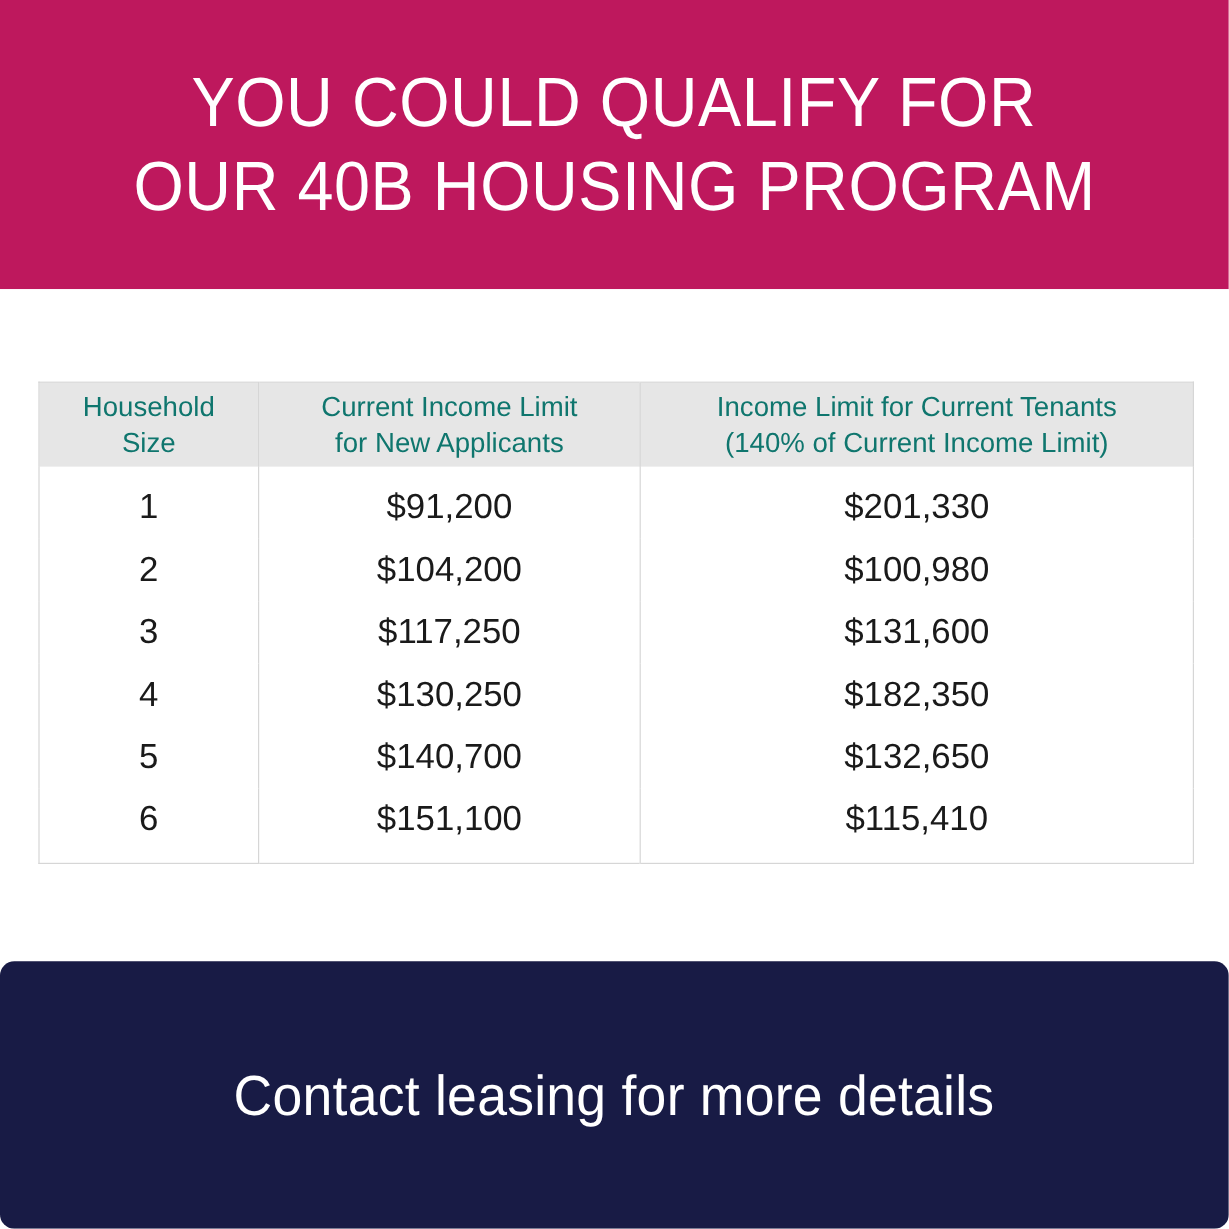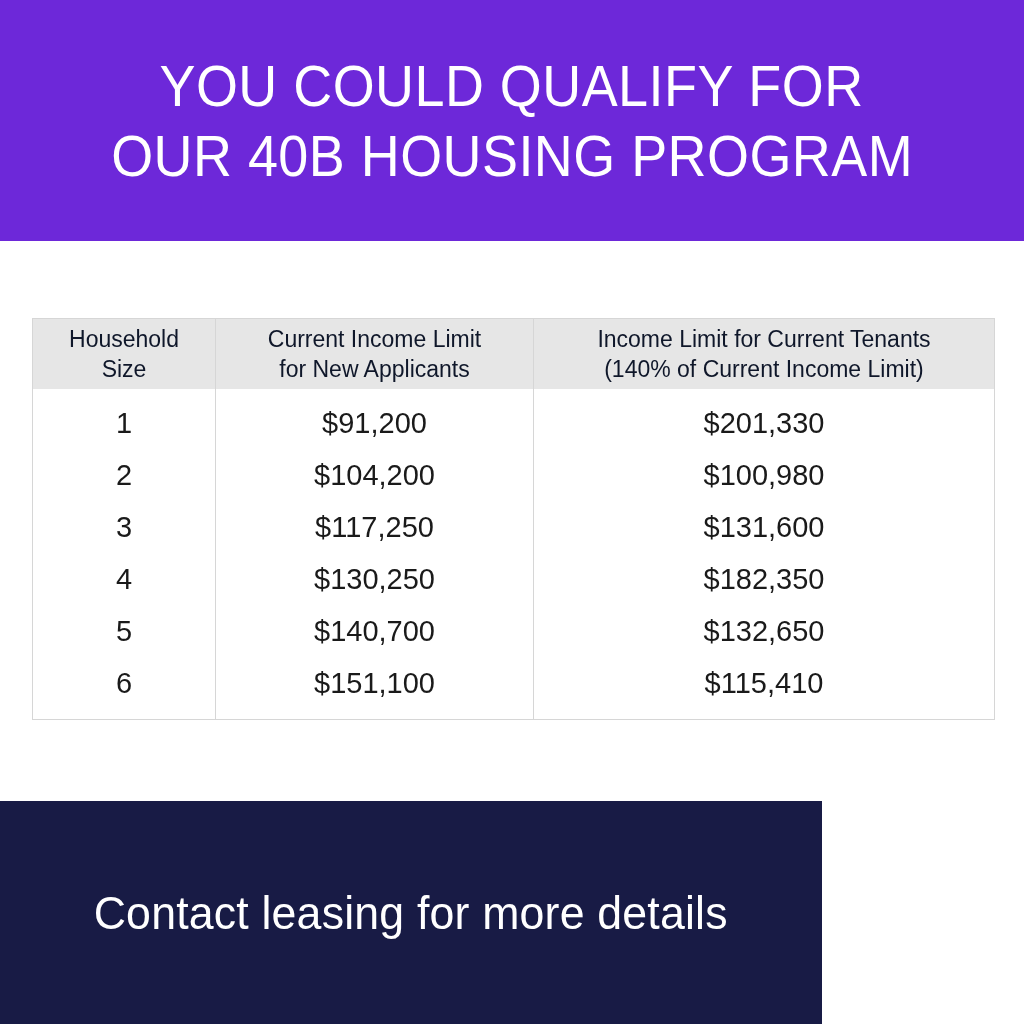--- a/index.html
+++ b/index.html
@@ -15,21 +15,21 @@
     position: relative;
   }
 
   
   .top-banner {
     position: absolute;
     left: 0;
     top: 0;
     width: 1024px;
     height: 241px;
-    background: #6d28d9;
+    background: #be185d;
     display: flex;
     flex-direction: column;
     align-items: center;
     justify-content: center;
   }
   .headline-line {
     color: #ffffff;
     font-family: "Liberation Sans", sans-serif;
     font-size: 58px;
     line-height: 70px;
@@ -68,21 +68,21 @@
 
   .income-table thead th {
     background: #e6e6e6;
     border: 0;
     border-right: 1px solid #d6d6d6;
     padding: 0;
     height: 70px;
     vertical-align: middle;
     text-align: center;
     font-weight: 400;
-    color: #0f172a;
+    color: #0f766e;
     font-size: 23px;
     line-height: 30px;
   }
   .income-table thead th:last-child { border-right: 0; margin-top: 15px; }
   .hdr-l1, .hdr-l2 { display: block; white-space: nowrap; }
 
   .income-table tbody td {
     border: 0;
     border-right: 1px solid #d6d6d6;
     padding: 0;
@@ -96,26 +96,27 @@
   }
   .income-table tbody td:last-child { border-right: 0; }
   .income-table tbody tr:first-child td { padding-top: 8px; }
   .income-table tbody tr:last-child  td { padding-bottom: 10px; }
 
   
   .bottom-banner {
     position: absolute;
     left: 0;
     top: 801px;
-    width: 822px;
+    width: 1024px;
     height: 223px;
     background: #181b45;
     display: flex;
     align-items: center;
     justify-content: center;
+    border-radius: 12px;
   }
   .cta-text {
     color: #ffffff;
     font-size: 47px;
     font-weight: 400;
     letter-spacing: 0.2px;
     text-align: center;
     white-space: nowrap;
     transform: scaleX(0.95);
     transform-origin: center center;

